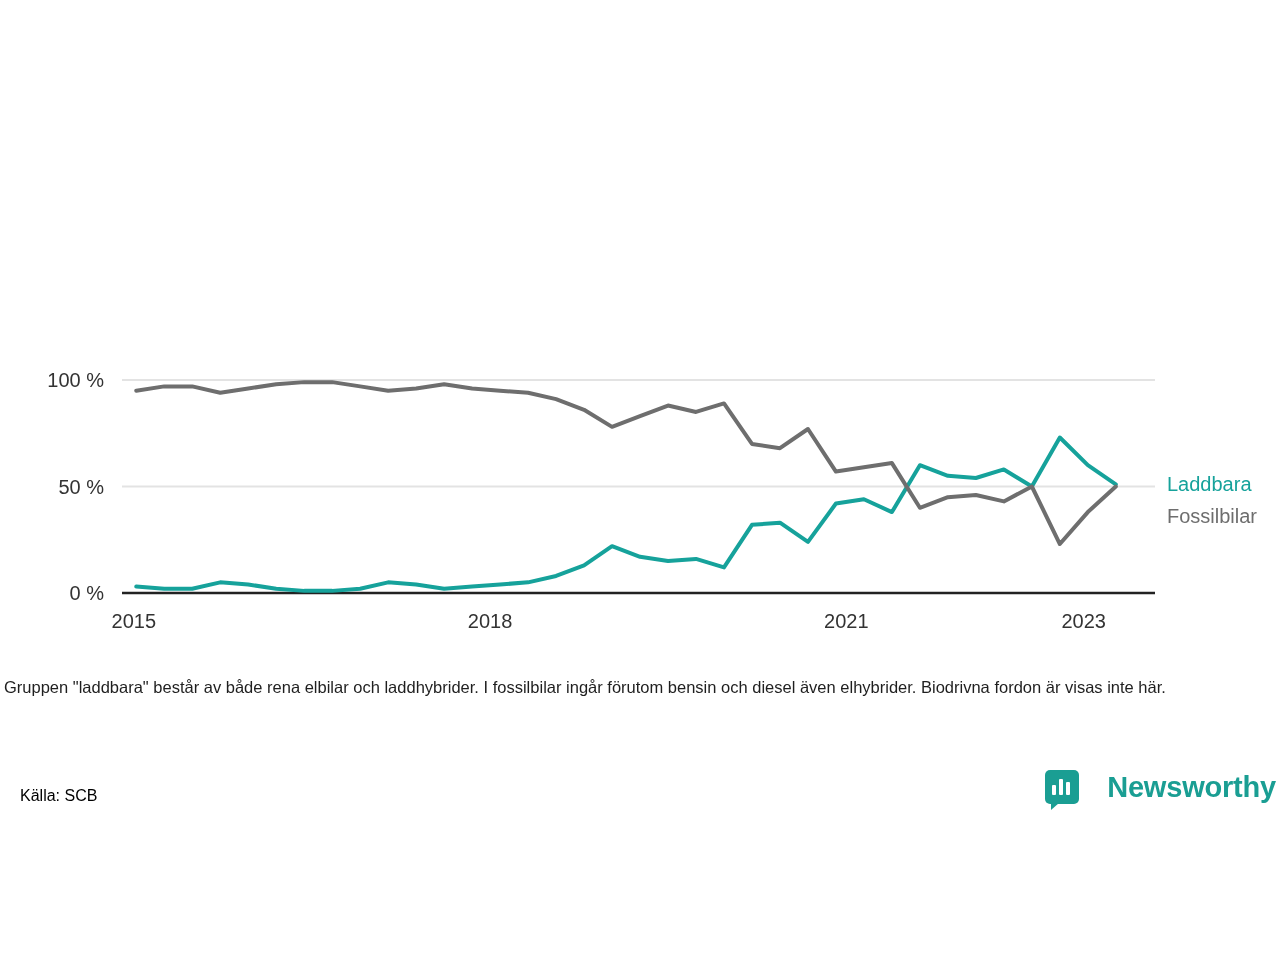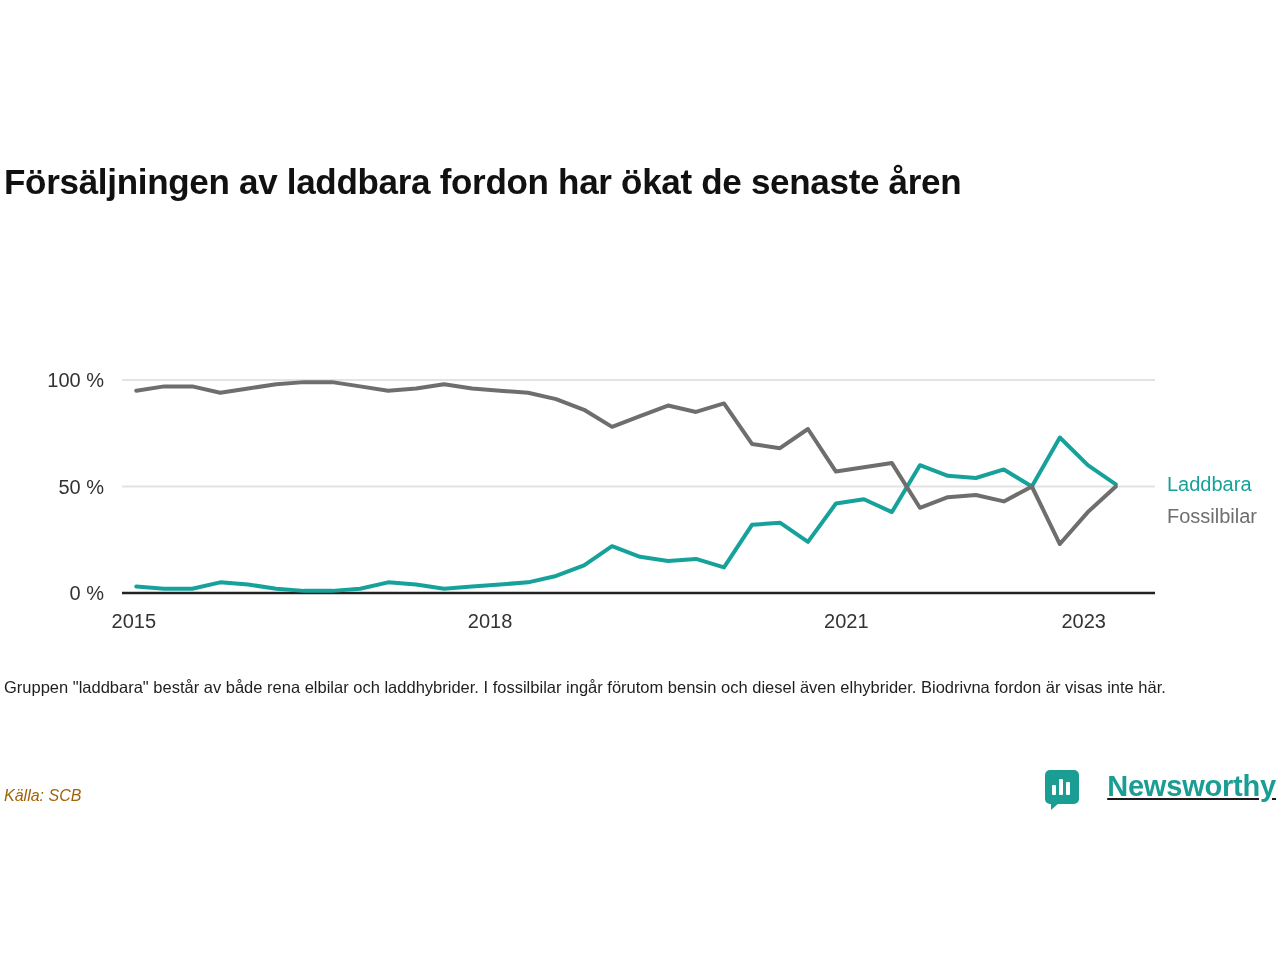--- a/index.html
+++ b/index.html
@@ -52,33 +52,32 @@
     position: absolute;
     left: 4px;
     top: 676px;
     width: 1215px;
     font-size: 16.5px;
     line-height: 1.35;
     color: #1f1f1f;
   }
   .source {
     position: absolute;
-    left: 4px;
+    left: 20px;
     top: 787px;
     font-size: 16px;
-    color: #a16207;
-    font-style: italic;
+    color: #000000;
   }
   .brand {
     position: absolute;
     right: 4px;
     top: 770px;
     display: flex;
+    align-items: center;
     gap: 28px;
-    text-decoration: underline;
   }
   .brand-mark {
     width: 34px;
     height: 34px;
     background: #1a9e93;
     border-radius: 5px;
     position: relative;
   }
   .brand-mark:after {
     content: "";
@@ -113,21 +112,20 @@
   text.series-label {
     font-family: "Liberation Sans", sans-serif;
     font-size: 20px;
   }
 </style>
 </head>
 <body>
 
 <div class="page">
 
-  <h1 class="title">Försäljningen av laddbara fordon har ökat de senaste åren</h1>
 
   <div class="chart-area">
     <svg id="chart-svg" width="1280" height="300" viewBox="0 0 1280 300">
         <line x1="122" x2="1155" y1="243" y2="243" stroke="#222222" stroke-width="2.5"></line>
         <text x="104" y="250" text-anchor="end" class="axis-label">0 %</text>
         <line x1="122" x2="1155" y1="136.5" y2="136.5" stroke="#e3e3e3" stroke-width="2"></line>
         <text x="104" y="143.5" text-anchor="end" class="axis-label">50 %</text>
         <line x1="122" x2="1155" y1="30" y2="30" stroke="#e3e3e3" stroke-width="2"></line>
         <text x="104" y="37" text-anchor="end" class="axis-label">100 %</text>
         <text x="133.87356321838024" y="278" text-anchor="middle" class="axis-label">2015</text>

